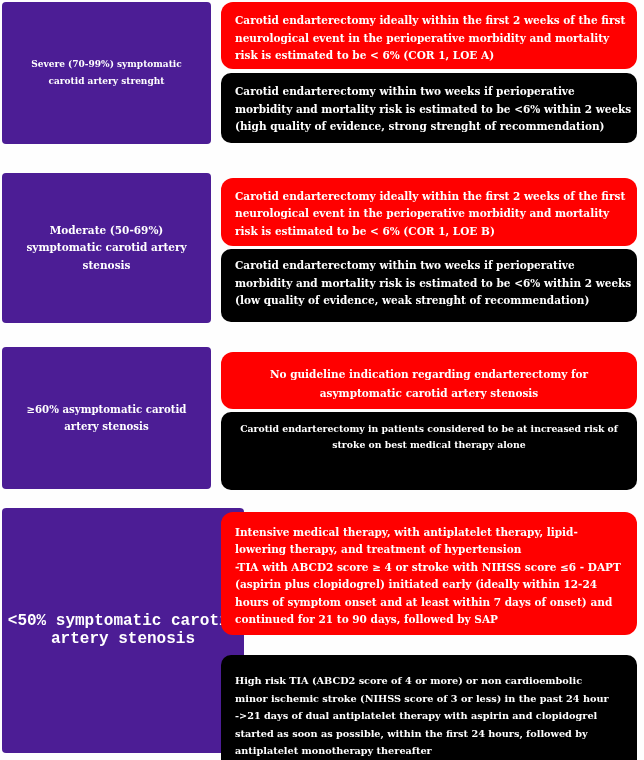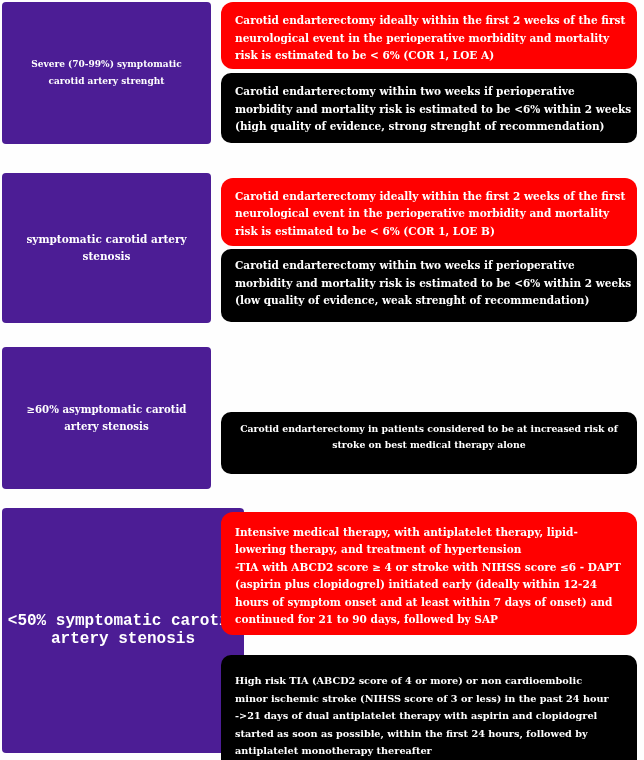--- a/index.html
+++ b/index.html
@@ -57,20 +57,21 @@
   <div class="box rec" style="left:221px;top:73px;width:416px;height:70px;font-size:10.5px;line-height:17.6px;">
     <div class="tx lines" style="top:10px;">
         <span>Carotid endarterectomy within two weeks if perioperative</span>
         <span>morbidity and mortality risk is estimated to be &lt;6% within 2 weeks</span>
         <span>(high quality of evidence, strong strenght of recommendation)</span>
       </div>
   </div>
 
   <div class="box cat" style="left:2px;top:173px;width:209px;height:150px;font-size:10.5px;line-height:17.4px;">
     <div class="lines">
+        <span>Moderate (50-69%)</span>
         <span>symptomatic carotid artery</span>
         <span>stenosis</span>
       </div>
   </div>
   <div class="box gl" style="left:221px;top:178px;width:416px;height:68px;font-size:10.5px;line-height:17.6px;">
     <div class="tx lines" style="top:9.5px;">
         <span>Carotid endarterectomy ideally within the first 2 weeks of the first</span>
         <span>neurological event in the perioperative morbidity and mortality</span>
         <span>risk is estimated to be &lt; 6% (COR 1, LOE B)</span>
       </div>
@@ -82,21 +83,27 @@
         <span>(low quality of evidence, weak strenght of recommendation)</span>
       </div>
   </div>
 
   <div class="box cat" style="left:2px;top:347px;width:209px;height:142px;font-size:10.2px;line-height:17.4px;justify-content:center;">
     <div class="lines">
         <span>≥60% asymptomatic carotid</span>
         <span>artery stenosis</span>
       </div>
   </div>
-  <div class="box rec" style="left:221px;top:412px;width:416px;height:62px;font-size:9.3px;line-height:16px;">
+  <div class="box gl" style="left:221px;top:352px;width:416px;height:57px;font-size:10.5px;line-height:19.2px;">
+    <div class="tx lines ctr" style="top:13px;">
+        <span>No guideline indication regarding endarterectomy for</span>
+        <span>asymptomatic carotid artery stenosis</span>
+      </div>
+  </div>
+  <div class="box rec" style="left:221px;top:412px;width:416px;height:78px;font-size:9.3px;line-height:16px;">
     <div class="tx lines ctr" style="top:9px;">
         <span>Carotid endarterectomy in patients considered to be at increased risk of</span>
         <span>stroke on best medical therapy alone</span>
       </div>
   </div>
 
   <div class="box cat" style="left:2px;top:508px;width:242px;height:245px;font-size:16px;line-height:17.4px;font-family:Liberation Mono, monospace;">
     <div class="lines">
         <span>&lt;50% symptomatic carotid</span>
         <span>artery stenosis</span>

